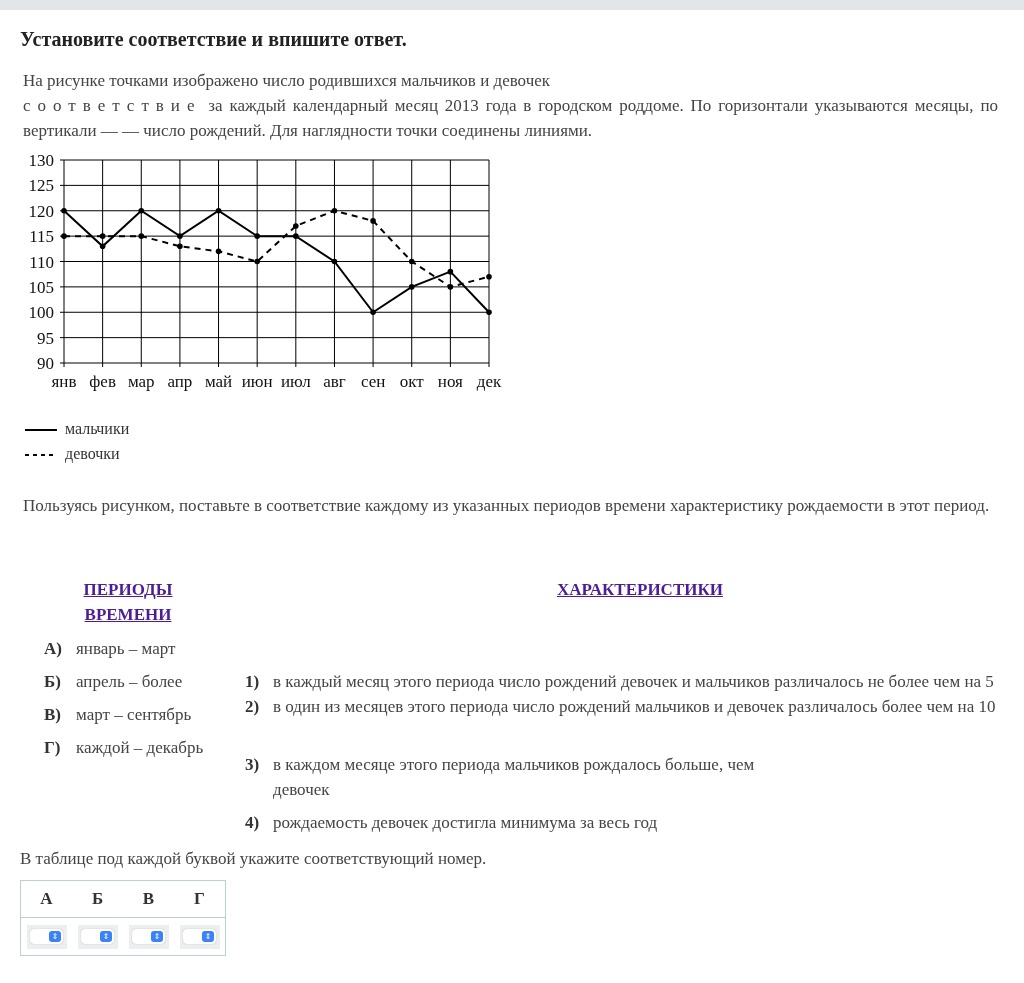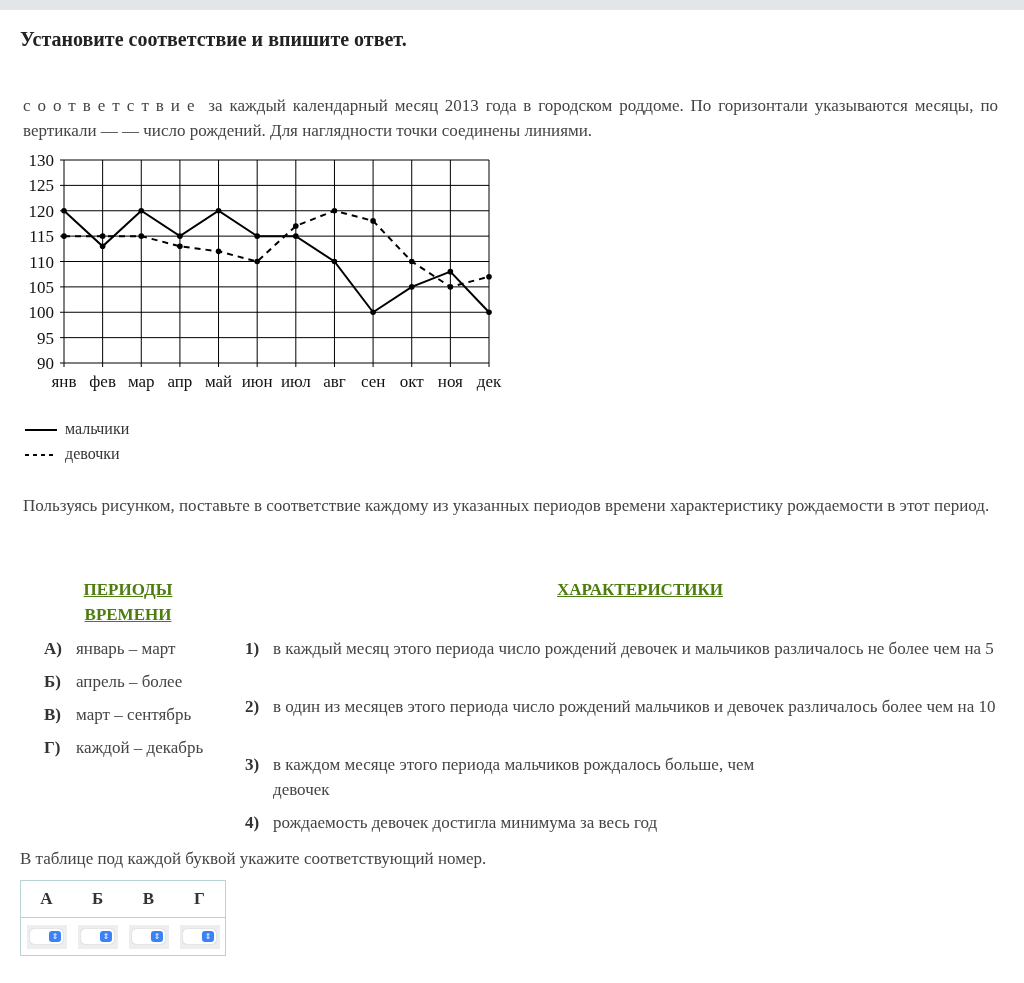--- a/index.html
+++ b/index.html
@@ -3,39 +3,39 @@
 <meta charset="utf-8">
 <style>
   body { margin:0; background:#fff; font-family:"Liberation Serif", serif; color:#333; width:1024px; height:983px; position:relative; overflow:hidden; }
   .topbar { position:absolute; left:0; top:0; width:1024px; height:10px; background:#e3e6e8; }
   .title { position:absolute; left:20px; top:28px; font-weight:bold; font-size:20px; color:#222; }
   .para { position:absolute; left:23px; width:975px; font-size:17px; line-height:25px; text-align:justify; color:#444; }
   .spaced { letter-spacing:7px; }
   #chart { position:absolute; left:20px; top:148px; }
   .legend { position:absolute; left:25px; font-size:16px; color:#333;text-align:right; }
   .legend svg { vertical-align:middle; margin-right:8px; }
-  .hdr { position:absolute; font-weight:bold; text-decoration:underline; font-size:17px; color:#4d7c0f; text-align:center; line-height:25px; }
+  .hdr { position:absolute; font-weight:bold; text-decoration:underline; font-size:17px; color:#4c1d95; text-align:center; line-height:25px; }
   .item { position:absolute; font-size:17px; color:#444; line-height:25px; }
   .item b { color:#333; display:inline-block; }
   .ans { position:absolute; left:20px; top:880px; width:204px; height:74px; border:1px solid #b8d2d3; }
   .ans .letters { display:flex; height:36px; border-bottom:1px solid #b8d2d3; align-items:center; }
   .ans .letters div { flex:1; text-align:center; font-weight:bold; font-size:17px; color:#333; }
   .ans .sels { display:flex; align-items:center; height:37px; }
   .ans .cell { flex:1; display:flex; justify-content:center; }
   .selwrap { width:40px; height:24px; background:#eceeef; display:flex; align-items:center; justify-content:center; }
   .sel { width:33px; height:15px; background:#fff; border-radius:4px; box-shadow:0 0 1px #999; position:relative; }
   .sel span { position:absolute; right:2px; top:2px; width:12px; height:11px; border-radius:3px; background:#3b82f6; color:#fff; font-size:8px; line-height:11px; text-align:center; font-family:"DejaVu Sans",sans-serif; }
 </style>
 </head>
 <body>
 
 <div class="topbar"></div>
 <div class="title">Установите соответствие и впишите ответ.</div>
 <div class="para" style="top:68px">
-  <br>
+  <span>На рисунке точками изображено число родившихся мальчиков и девочек</span><br>
   <span class="spaced">соответствие</span><span> за каждый календарный месяц 2013 года в городском роддоме. По горизонтали указываются месяцы, по вертикали — — число рождений. Для наглядности точки соединены линиями.</span>
 </div>
 
 <svg id="chart" width="500" height="250">
     <line x1="40" y1="215" x2="469" y2="215" stroke="#000" stroke-width="1"></line>
     <text x="34" y="221" text-anchor="end" font-size="17" font-family="Liberation Serif, serif" fill="#111">90</text>
     <line x1="40" y1="189.625" x2="469" y2="189.625" stroke="#000" stroke-width="1"></line>
     <text x="34" y="195.625" text-anchor="end" font-size="17" font-family="Liberation Serif, serif" fill="#111">95</text>
     <line x1="40" y1="164.25" x2="469" y2="164.25" stroke="#000" stroke-width="1"></line>
     <text x="34" y="170.25" text-anchor="end" font-size="17" font-family="Liberation Serif, serif" fill="#111">100</text>
@@ -113,21 +113,21 @@
 <div class="para" style="top:493px">Пользуясь рисунком, поставьте в соответствие каждому из указанных периодов времени характеристику рождаемости в этот период.</div>
 
 <div class="hdr" style="left:68px;top:577px;width:120px"><span>ПЕРИОДЫ</span><br><span>ВРЕМЕНИ</span></div>
 <div class="hdr" style="left:490px;top:577px;width:300px">ХАРАКТЕРИСТИКИ</div>
 
 <div class="item" style="left:44px;top:636px"><b style="width:32px">А)</b><span>январь – март</span></div>
 <div class="item" style="left:44px;top:669px"><b style="width:32px">Б)</b><span>апрель – более</span></div>
 <div class="item" style="left:44px;top:702px"><b style="width:32px">В)</b><span>март – сентябрь</span></div>
 <div class="item" style="left:44px;top:735px;width:180px"><b style="width:32px">Г)</b><span>каждой – декабрь</span></div>
 
-<div class="item" style="left:245px;top:636px;width:745px;padding-left:28px;text-indent:-28px;text-align:justify"><b style="width:28px;text-indent:0">1)</b><span>в каждый месяц этого периода число рождений девочек и мальчиков различалось не более чем на 5</span></div>
+<div class="item" style="left:245px;top:669px;width:745px;padding-left:28px;text-indent:-28px;text-align:justify"><b style="width:28px;text-indent:0">1)</b><span>в каждый месяц этого периода число рождений девочек и мальчиков различалось не более чем на 5</span></div>
 <div class="item" style="left:245px;top:694px;width:745px;padding-left:28px;text-indent:-28px;text-align:justify"><b style="width:28px;text-indent:0">2)</b><span>в один из месяцев этого периода число рождений мальчиков и девочек различалось более чем на 10</span></div>
 <div class="item" style="left:245px;top:752px;width:520px;padding-left:28px;text-indent:-28px"><b style="width:28px;text-indent:0">3)</b><span>в каждом месяце этого периода мальчиков рождалось больше, чем девочек</span></div>
 <div class="item" style="left:245px;top:810px;width:745px;padding-left:28px;text-indent:-28px"><b style="width:28px;text-indent:0">4)</b><span>рождаемость девочек достигла минимума за весь год</span></div>
 
 <div class="item" style="left:20px;top:846px">В таблице под каждой буквой укажите соответствующий номер.</div>
 
 <div class="ans">
   <div class="letters">
     <div>А</div>
     <div>Б</div>

